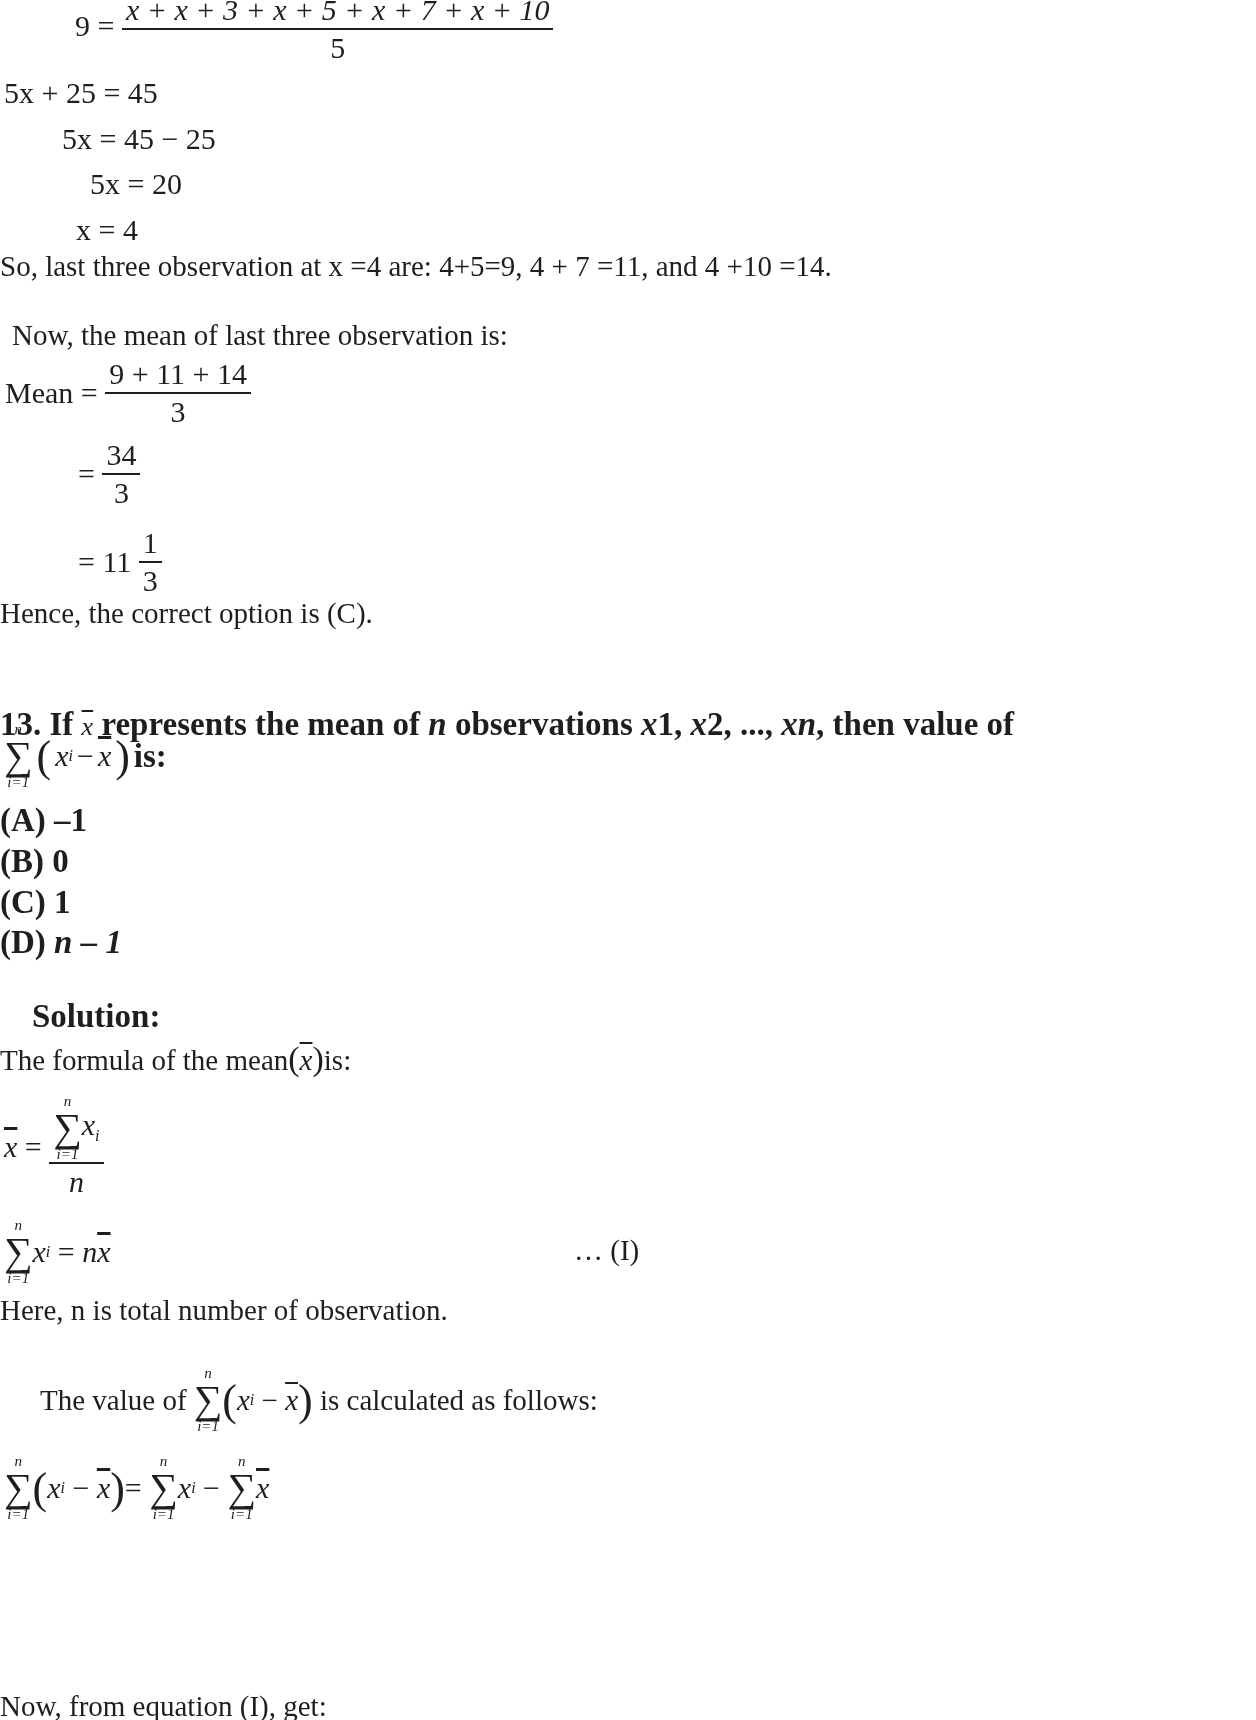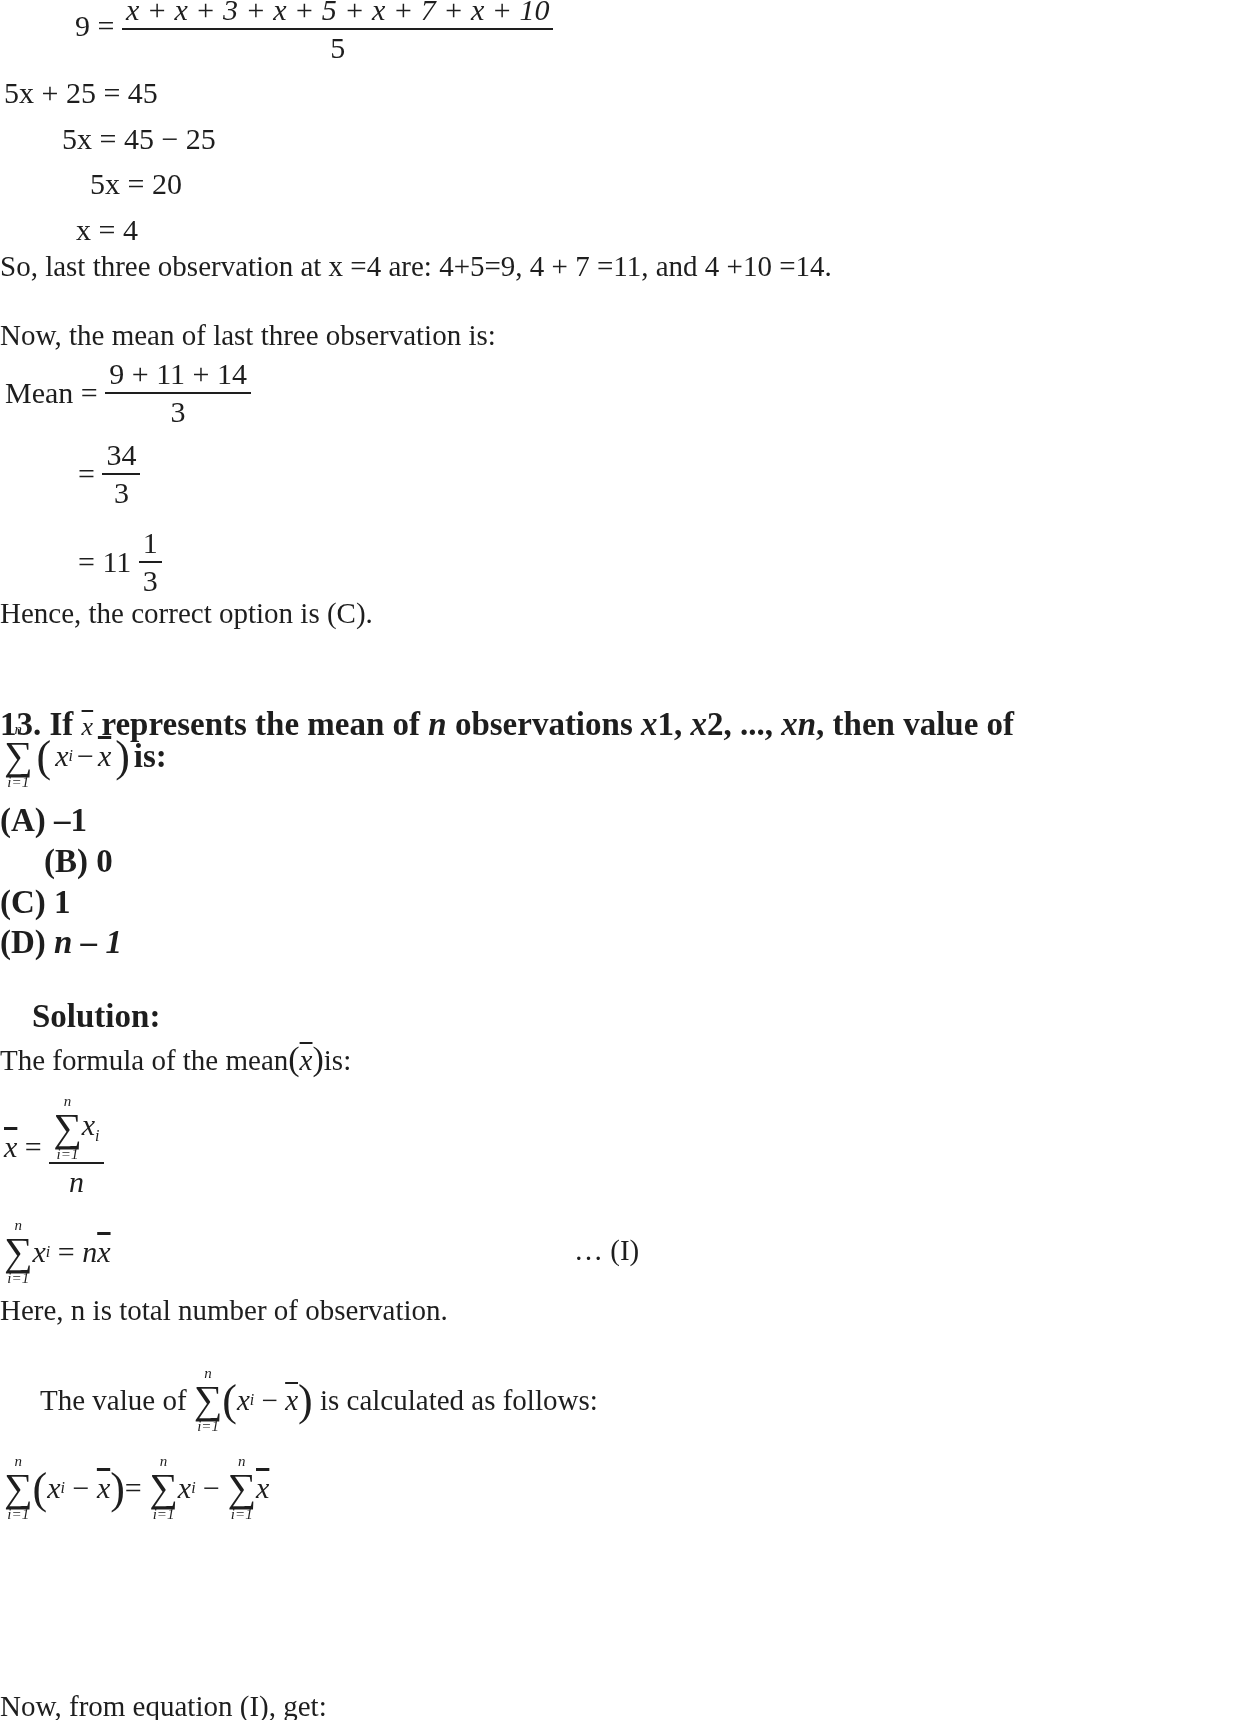--- a/index.html
+++ b/index.html
@@ -34,21 +34,21 @@
     <span class="den">5</span>
   </span>
 </div>
 
 <div class="abs math" style="left:4px; top:76px;">5x + 25 = 45</div>
 <div class="abs math" style="left:62px; top:122px;">5x = 45 − 25</div>
 <div class="abs math" style="left:62px; top:167px;margin-left:28px;">5x = 20</div>
 <div class="abs math" style="left:76px; top:213px;text-align:center;">x = 4</div>
 
 <div class="abs txt" style="left:0px; top:250px;">So, last three observation at x =4 are:  4+5=9, 4 + 7 =11, and 4 +10 =14.</div>
-<div class="abs txt" style="left:0px; top:319px;">Now, the mean of last three observation is:</div>
+<div class="abs txt" style="left:12px; top:319px;">Now, the mean of last three observation is:</div>
 
 <div class="abs math" style="left:5px; top:356px;">
   <span style="vertical-align:middle;">Mean =</span>
   <span class="frac">
     <span class="num">9 + 11 + 14</span>
     <span class="bar"></span>
     <span class="den">3</span>
   </span>
 </div>
 
@@ -94,21 +94,21 @@
   <span class="math" style="vertical-align:middle;">−</span>
   <span class="math it ovl" style="vertical-align:middle;">x</span>
   <span class="paren">)</span>
   <span class="heading" style="vertical-align:middle;">is:</span>
 </div>
 
 <div class="abs heading" style="left:0px; top:802px;">
   <span>(A)</span>
   <span>–1</span>
 </div>
-<div class="abs heading" style="left:0px; top:843px;padding-left:44px;">
+<div class="abs heading" style="left:0px; top:843px;">
   <span>(B)</span>
   <span>0</span>
 </div>
 <div class="abs heading" style="left:0px; top:884px;">
   <span>(C)</span>
   <span>1</span>
 </div>
 <div class="abs heading" style="left:0px; top:924px;">
   <span>(D)</span>
   <span class="it">n – 1</span>

